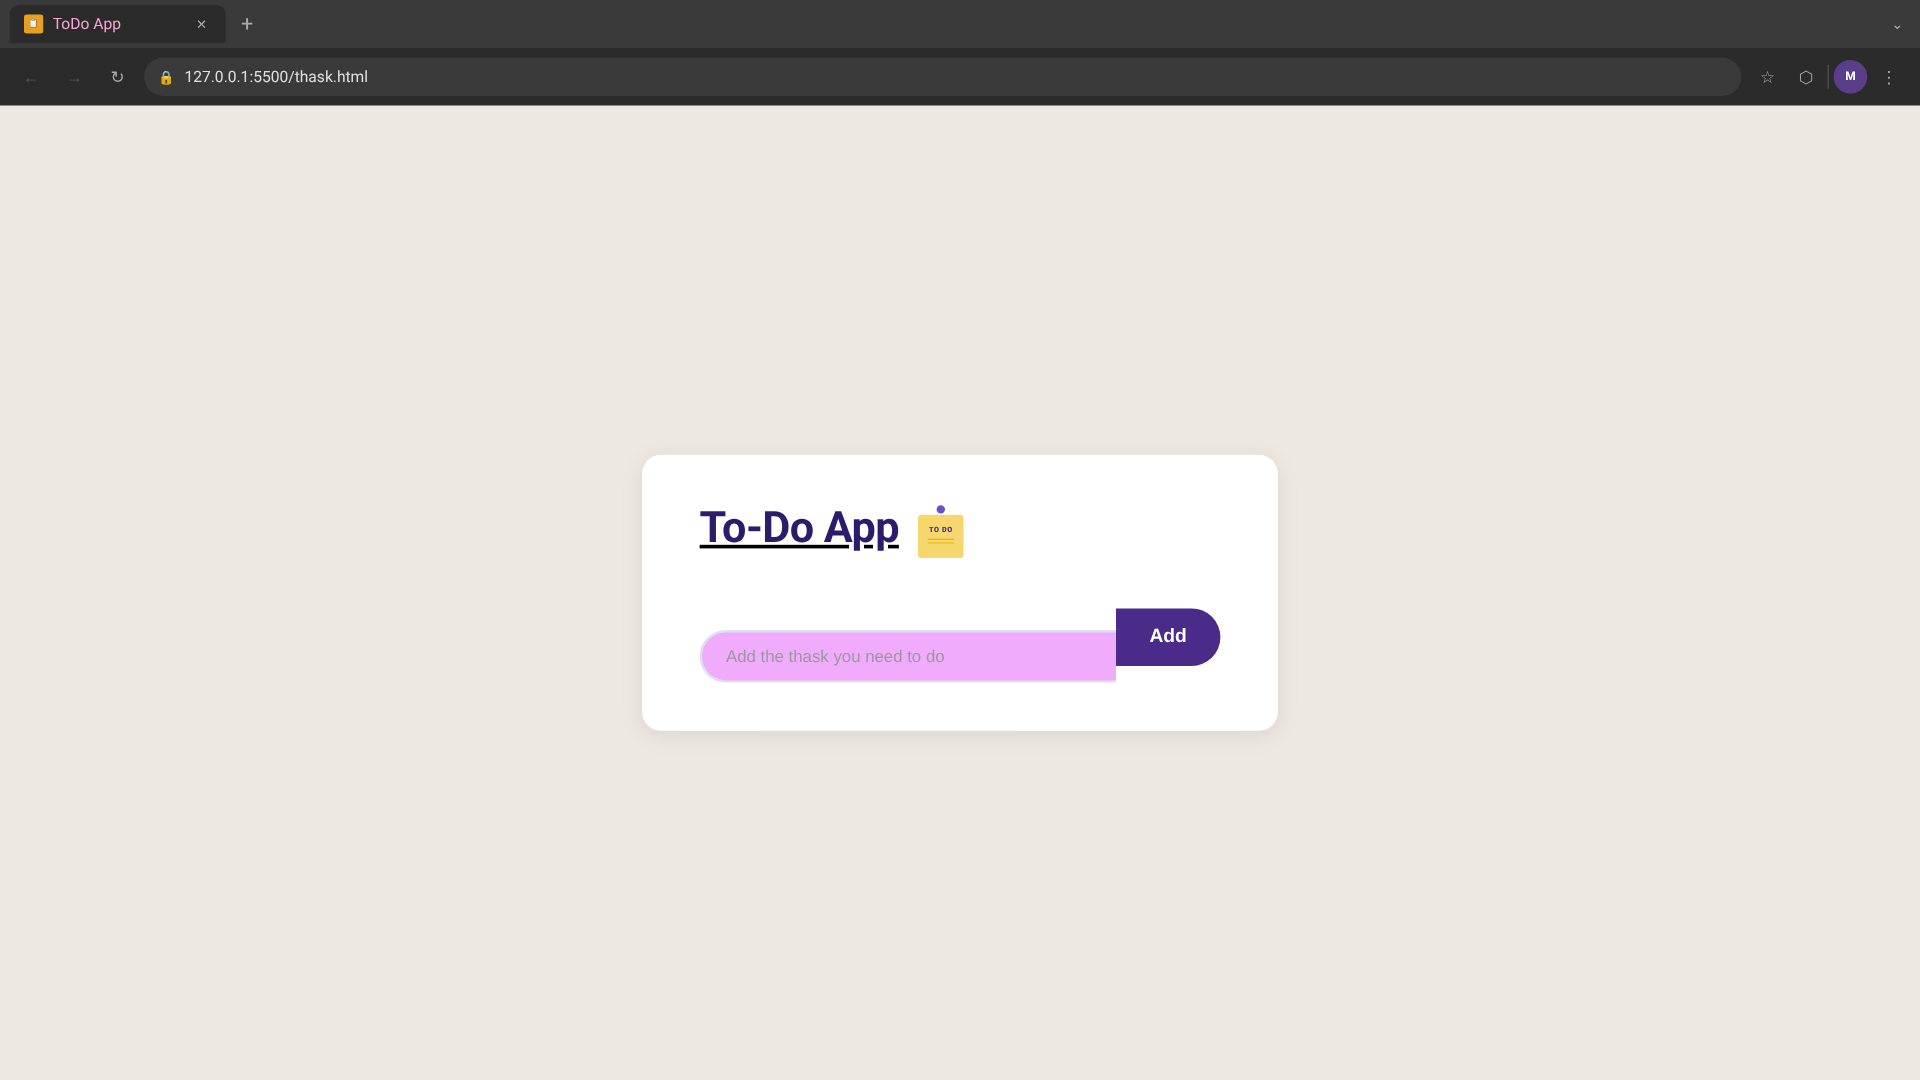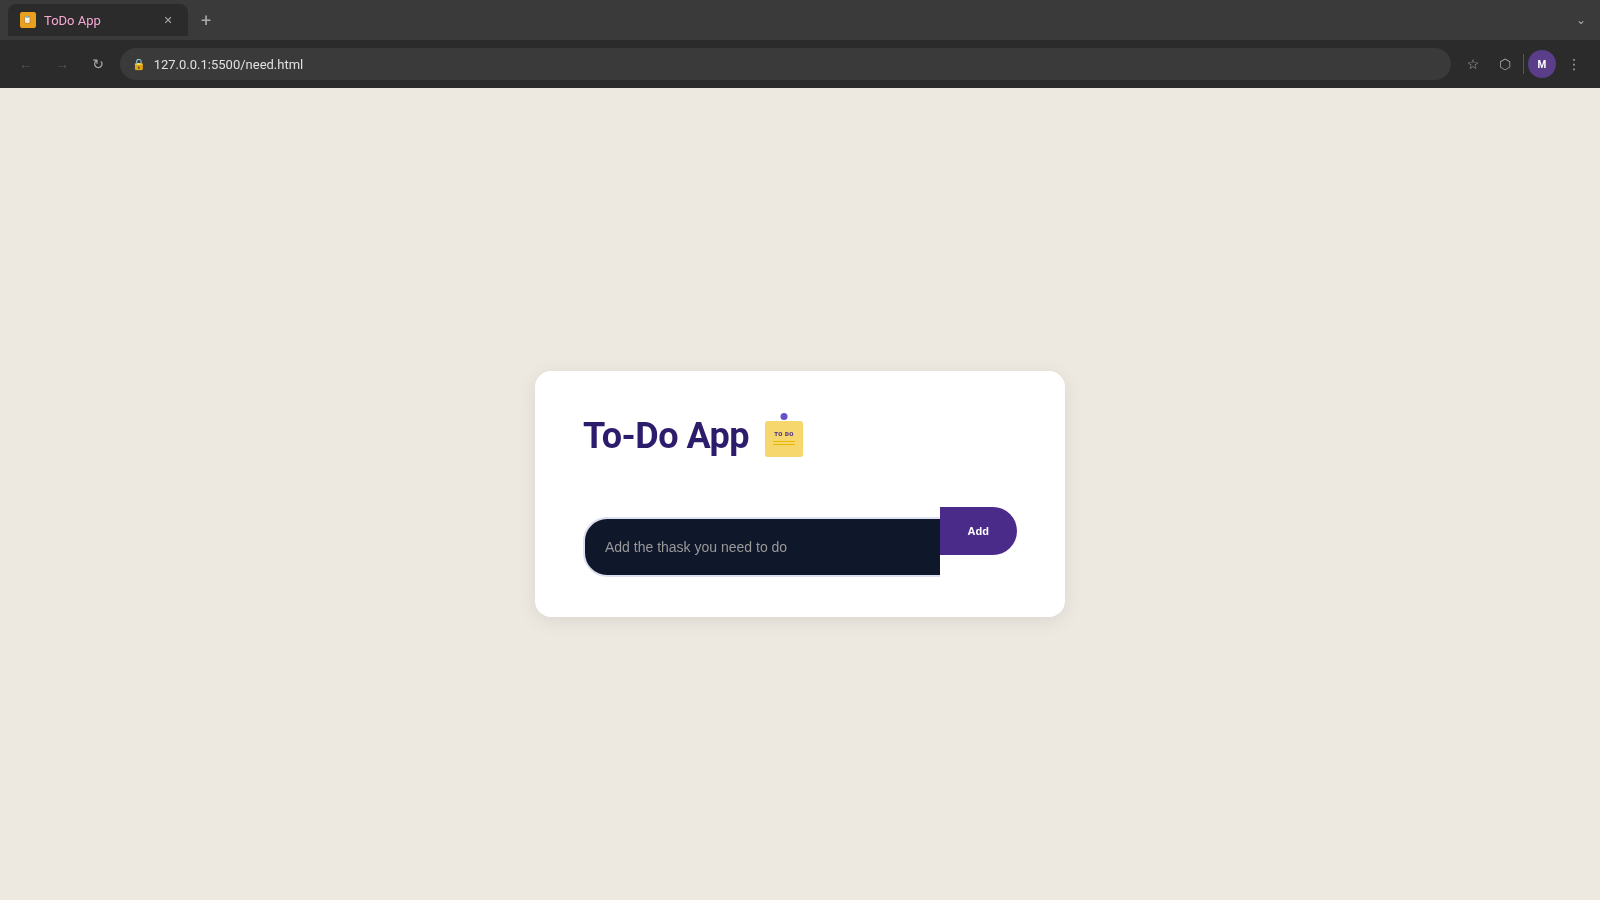--- a/index.html
+++ b/index.html
@@ -212,23 +212,24 @@
       background: #ffffff;
       border-radius: 16px;
       padding: 40px 48px;
       width: 530px;
       min-height: 210px;
       box-shadow: 0 4px 20px rgba(0,0,0,0.08);
     }
 
     .todo-header {
       display: flex;
-      align-items: flex-end;
+      align-items: flex-start;
       gap: 12px;
       margin-bottom: 28px;
+      text-decoration: underline;
     }
 
     .todo-title {
       font-size: 36px;
       font-weight: 700;
       color: #2d1b6b;
       letter-spacing: -0.5px;
     }
 
     
@@ -285,44 +286,44 @@
     }
 
     .input-row {
       display: flex;
       gap: 0;
       align-items: center;
     }
 
     .task-input {
       flex: 1;
-      height: 60px;
+      height: 44px;
       border: 2px solid #dde0f0;
       border-right: none;
       border-radius: 24px 0 0 24px;
       padding: 0 20px;
       font-size: 14px;
       color: #666;
-      background: #0f172a;
+      background: #f0abfc;
       outline: none;
       margin-top: 32px;
     }
 
     .task-input::placeholder {
       color: #999;
     }
 
     .add-btn {
       height: 48px;
       padding: 0 28px;
       background: #4a2b8a;
       color: white;
       border: none;
       border-radius: 0 24px 24px 0;
-      font-size: 11px;
+      font-size: 16px;
       font-weight: 600;
       cursor: pointer;
       transition: background 0.2s;
     }
   </style>
 </head>
 <body>
 
 <div class="browser-chrome">
 
@@ -339,21 +340,21 @@
     </div>
   </div>
 
   <div class="address-bar-row">
     <div class="nav-btn disabled">←</div>
     <div class="nav-btn disabled">→</div>
     <div class="nav-btn">↻</div>
 
     <div class="address-bar">
       <span class="address-bar-lock">🔒</span>
-      <span class="address-bar-url">127.0.0.1:5500/need.html</span>
+      <span class="address-bar-url">127.0.0.1:5500/thask.html</span>
     </div>
 
     <div class="browser-action-btns">
       <div class="browser-action-btn">☆</div>
       <div class="browser-action-btn">⬡</div>
       <div class="divider-vert"></div>
       <div class="profile-btn">M</div>
       <div class="browser-action-btn">⋮</div>
     </div>
   </div>

